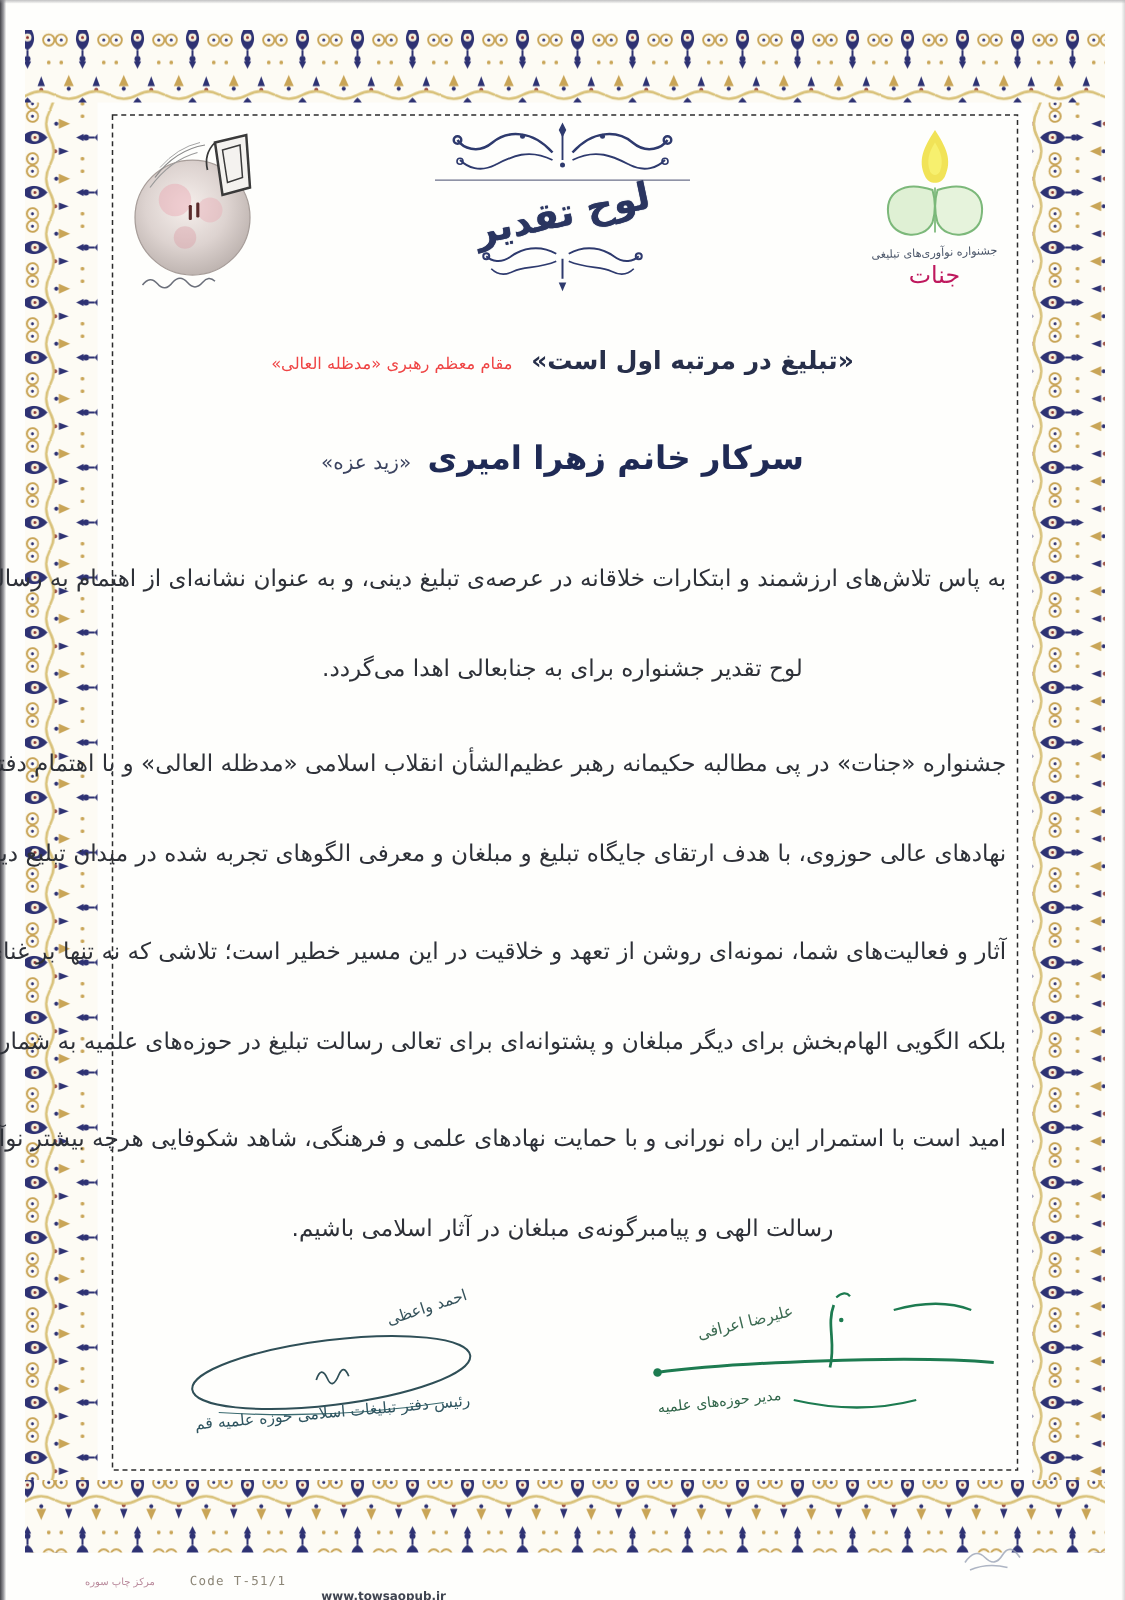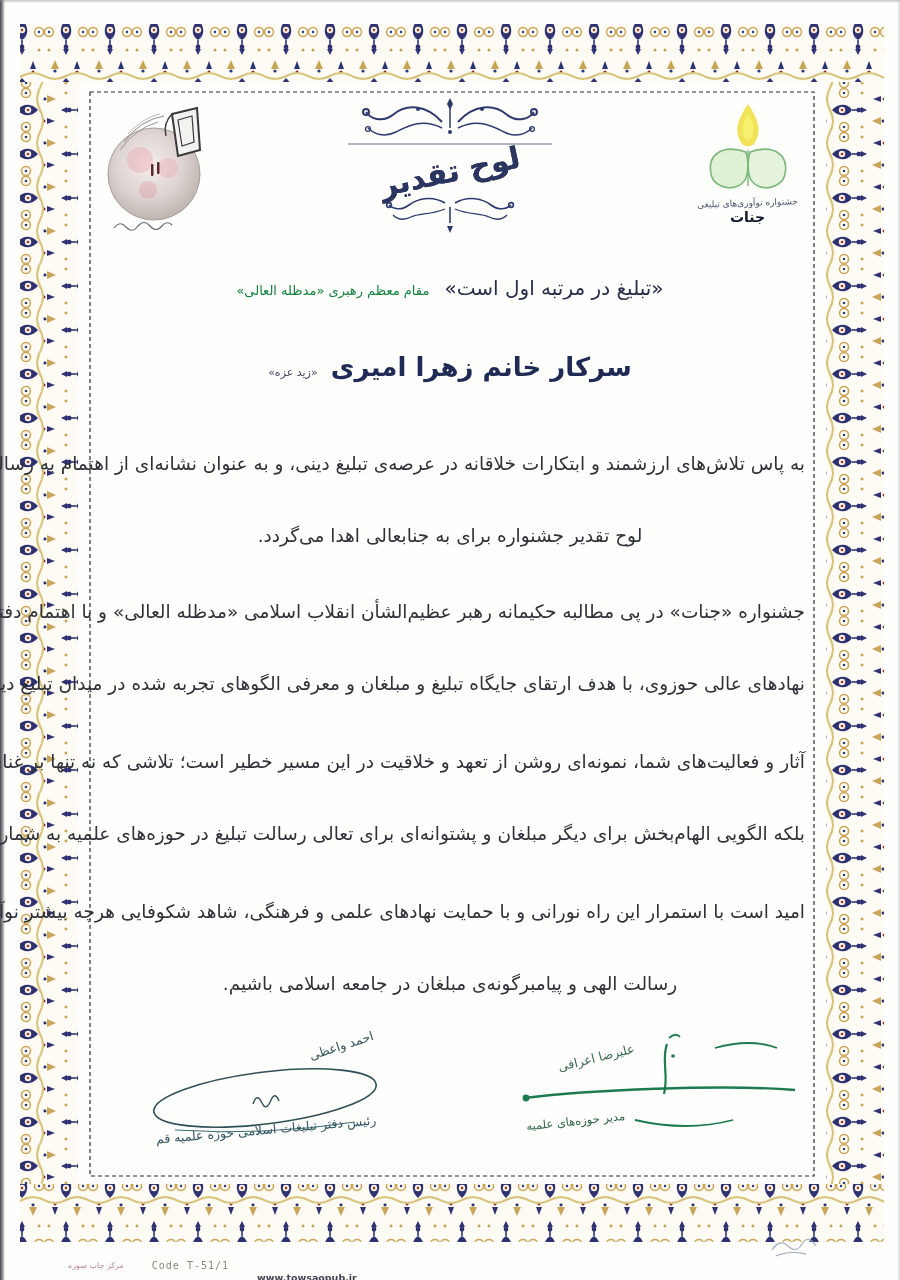--- a/index.html
+++ b/index.html
@@ -21,27 +21,27 @@
   
   .stamp{left:96px;top:98px;width:130px;height:140px;}
   .title-wrap{left:320px;top:92px;width:260px;height:152px;text-align:center;}
   .plaque-title{
     margin-top:-4px;font-size:30px;font-weight:bold;color:#2a3560;
     transform:rotate(-12deg);letter-spacing:1px;direction:rtl;
     text-shadow:0 0 .6px #2a3560;
   }
   .jannat{left:690px;top:100px;width:115px;height:145px;text-align:center;}
   .jannat-tagline{font-size:9px;color:#4a5568;direction:rtl;margin-top:2px;transform:rotate(-2deg);white-space:nowrap;}
-  .jannat-name{font-size:14px;font-weight:bold;color:#0f172a;direction:rtl;margin-top:1px;letter-spacing:1px;}
+  .jannat-name{font-size:19px;font-weight:normal;color:#be185d;direction:rtl;margin-top:1px;letter-spacing:1px;}
   
   .tline{left:95px;width:710px;text-align:center;direction:rtl;color:#30343e;}
-  .quote-main{font-size:20px;font-weight:400;color:#272f4a;}
-  .quote-attr{font-size:13px;color:#15803d;margin-right:10px;margin-top:34px;}
+  .quote-main{font-size:20px;font-weight:700;color:#272f4a;}
+  .quote-attr{font-size:13px;color:#ef4444;margin-right:10px;margin-top:34px;}
   .recipient-name{font-size:26px;font-weight:bold;color:#1f2a55;}
-  .recipient-hon{font-size:11px;color:#3c4460;margin-right:8px;}
+  .recipient-hon{font-size:16px;color:#3c4460;margin-right:8px;}
   .body-line{font-size:18.5px;line-height:1.35;color:#2e3138;white-space:nowrap;}
   
   .sig{height:130px;}
   .sig-left{left:115px;top:1038px;width:300px;}
   .sig-right{left:515px;top:1028px;width:310px;}
   .sig-name-l{position:absolute;right:40px;top:0;font-size:12.5px;color:#35525b;
     transform:rotate(-18deg);direction:rtl;white-space:nowrap;}
   .sig-title-l{position:absolute;left:6px;top:84px;width:290px;font-size:12.5px;color:#2f5560;
     transform:rotate(-5deg);direction:rtl;text-align:center;white-space:nowrap;}
   .sig-name-r{position:absolute;right:190px;top:22px;font-size:12.5px;color:#3c6b52;
@@ -176,21 +176,21 @@
     <span class="recipient-hon">«زید عزه»</span>
   </div>
 
   <div class="abs tline body-line" style="top:452px">به پاس تلاش‌های ارزشمند و ابتکارات خلاقانه در عرصه‌ی تبلیغ دینی، و به عنوان نشانه‌ای از اهتمام به رسالت الهی و فرهنگی تبلیغ،</div>
   <div class="abs tline body-line" style="top:524px">لوح تقدیر جشنواره برای به جنابعالی اهدا می‌گردد.</div>
   <div class="abs tline body-line" style="top:600px">جشنواره «جنات» در پی مطالبه حکیمانه رهبر عظیم‌الشأن انقلاب اسلامی «مدظله العالی» و با اهتمام دفتر تبلیغات اسلامی و همکاری</div>
   <div class="abs tline body-line" style="top:672px">نهادهای عالی حوزوی، با هدف ارتقای جایگاه تبلیغ و مبلغان و معرفی الگوهای تجربه شده در میدان تبلیغ دینی برگزار گردید.</div>
   <div class="abs tline body-line" style="top:750px">آثار و فعالیت‌های شما، نمونه‌ای روشن از تعهد و خلاقیت در این مسیر خطیر است؛ تلاشی که نه تنها بر غنای تبلیغ دینی می‌افزاید،</div>
   <div class="abs tline body-line" style="top:822px">بلکه الگویی الهام‌بخش برای دیگر مبلغان و پشتوانه‌ای برای تعالی رسالت تبلیغ در حوزه‌های علمیه به شمار می‌آید.</div>
   <div class="abs tline body-line" style="top:900px">امید است با استمرار این راه نورانی و با حمایت نهادهای علمی و فرهنگی، شاهد شکوفایی هرچه بیشتر نوآوری‌های تبلیغی و اعتلای</div>
-  <div class="abs tline body-line" style="top:972px">رسالت الهی و پیامبرگونه‌ی مبلغان در جامعه اسلامی باشیم.</div>
+  <div class="abs tline body-line" style="top:972px">رسالت الهی و پیامبرگونه‌ی مبلغان در آثار اسلامی باشیم.</div>
 
   <div class="abs sig sig-left">
     <span class="sig-name-l">احمد واعظی</span>
     <svg width="300" height="130" viewBox="0 0 300 130" style="position:absolute;left:0;top:0" aria-hidden="true">
       <ellipse cx="150" cy="60" rx="112" ry="26" fill="none" stroke="#2f4f57" stroke-width="1.6" transform="rotate(-7 150 60)"></ellipse>
       <path d="M138,66 q4,-12 9,-1 q4,9 9,-3 q4,-9 8,1" fill="none" stroke="#2f4f57" stroke-width="1.4"></path>
       <path d="M60,92 q90,6 180,-8" fill="none" stroke="#3a6a6f" stroke-width="1"></path>
     </svg>
     <span class="sig-title-l">رئیس دفتر تبلیغات اسلامی حوزه علمیه قم</span>
   </div>

